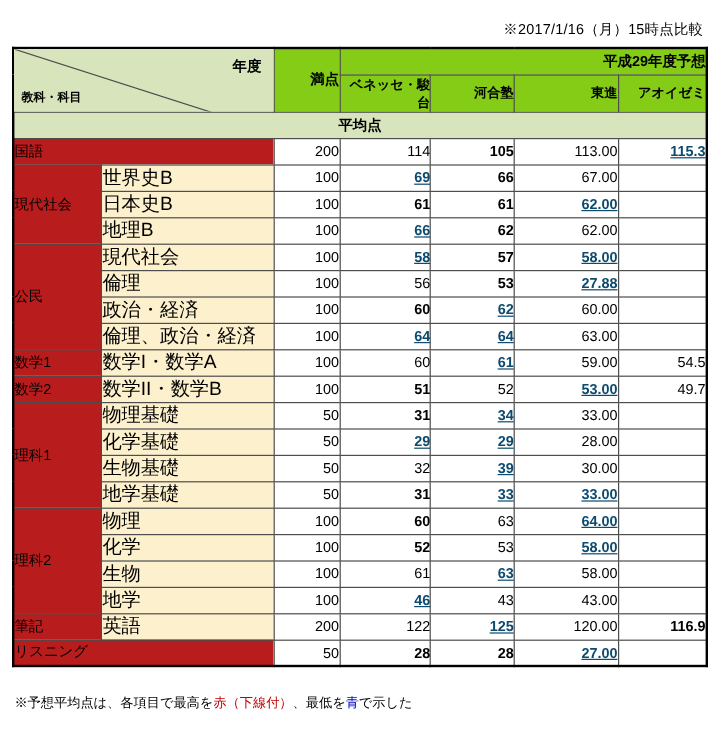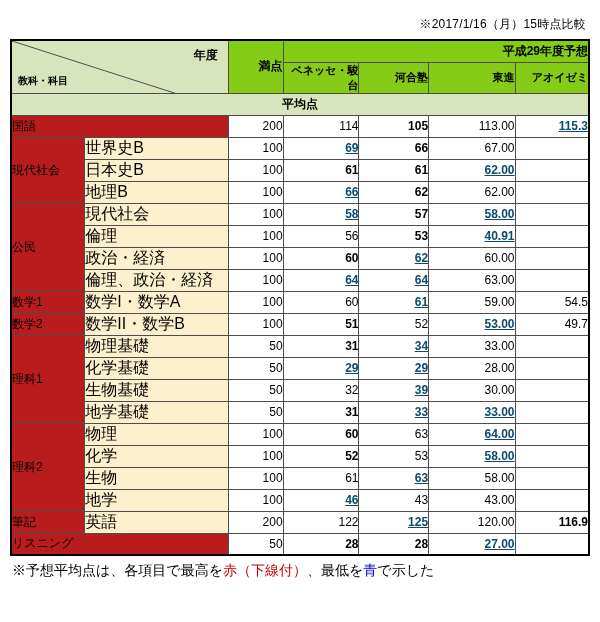--- a/index.html
+++ b/index.html
@@ -110,22 +110,22 @@
     font-weight: bold;
     text-decoration: underline;
   }
   .heikin {
     background: #d8e4bc;
     text-align: center;
     font-weight: bold;
     font-size: 12px;
   }
   .note-bottom {
-    font-size: 14px;
-    padding-top: 6px;
+    font-size: 11px;
+    padding-top: 22px;
     padding-left: 2px;
   }
   .note-bottom .r { color: #c00000; }
   .note-bottom .b { color: #0000cc; }
 </style>
 </head>
 <body>
 
 <div class="page">
 
@@ -206,21 +206,21 @@
           <td class="num red">58</td>
           <td class="num bold">57</td>
           <td class="num red">58.00</td>
           <td class="num"></td>
         </tr>
         <tr>
           <td class="sub-cell">倫理</td>
           <td class="num">100</td>
           <td class="num">56</td>
           <td class="num bold">53</td>
-          <td class="num red">40.91</td>
+          <td class="num red">27.88</td>
           <td class="num"></td>
         </tr>
         <tr>
           <td class="sub-cell">政治・経済</td>
           <td class="num">100</td>
           <td class="num bold">60</td>
           <td class="num red">62</td>
           <td class="num">60.00</td>
           <td class="num"></td>
         </tr>

